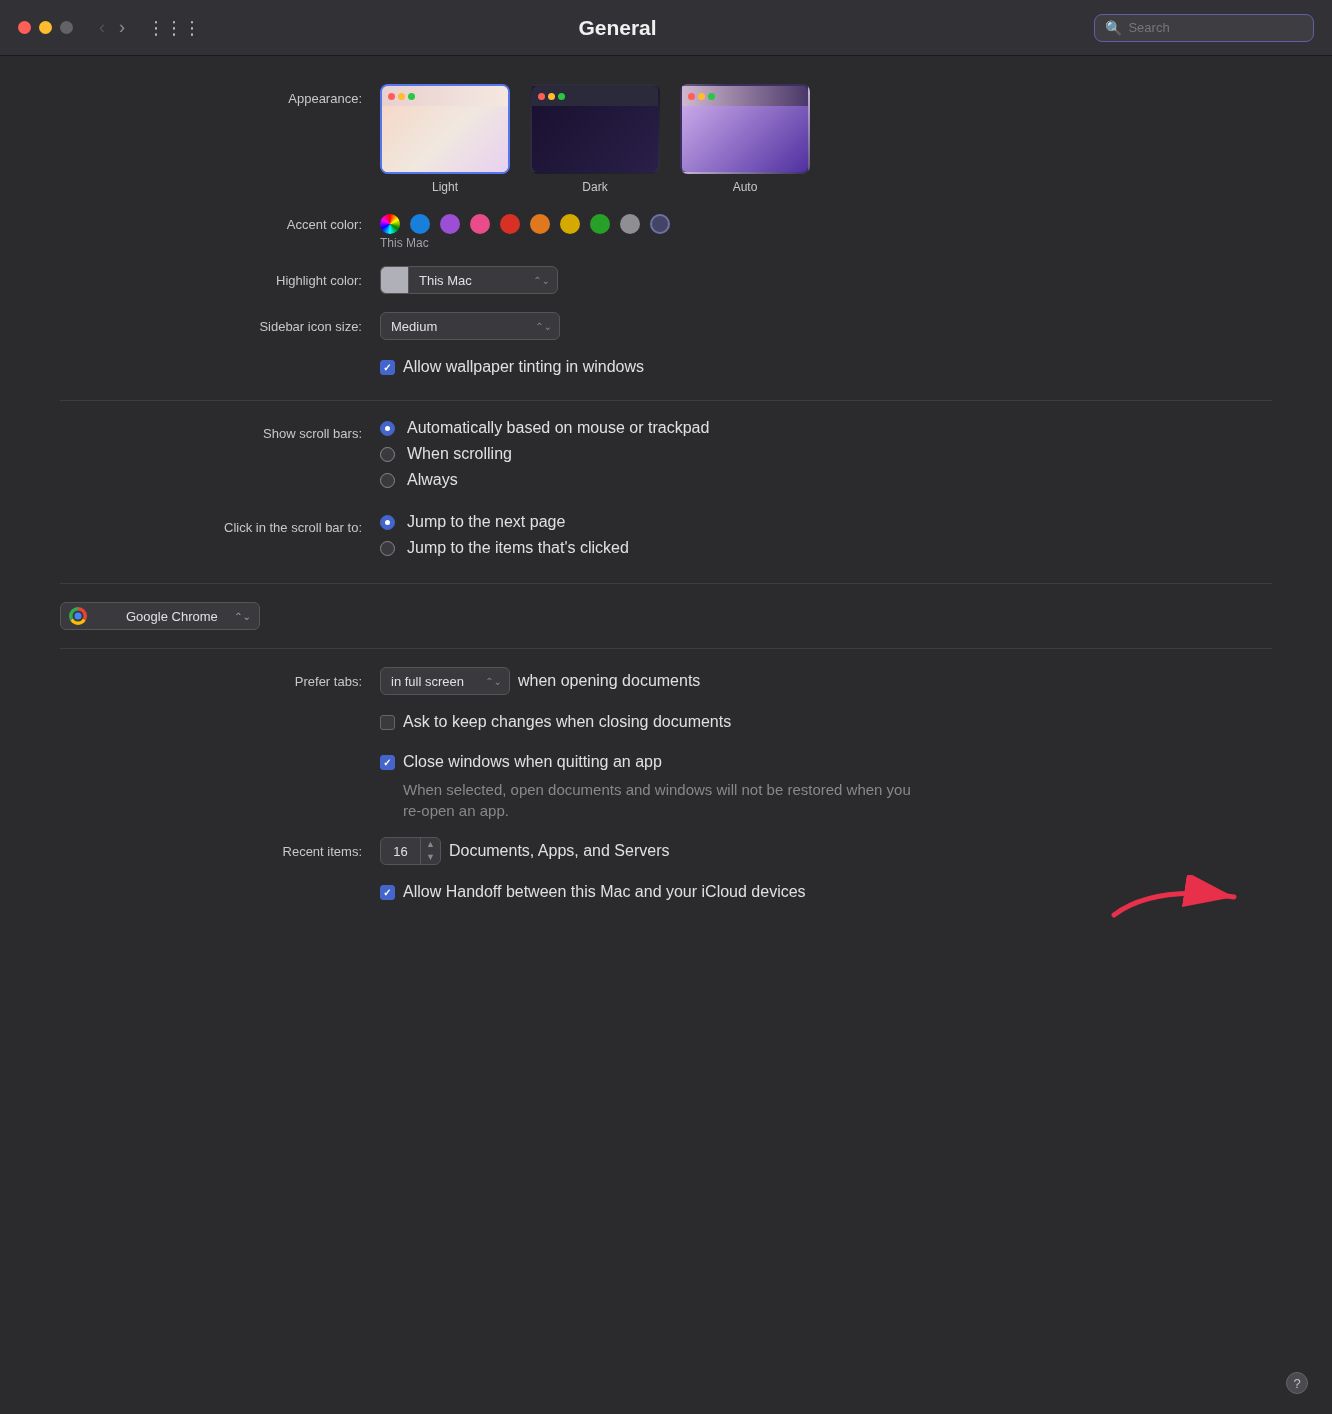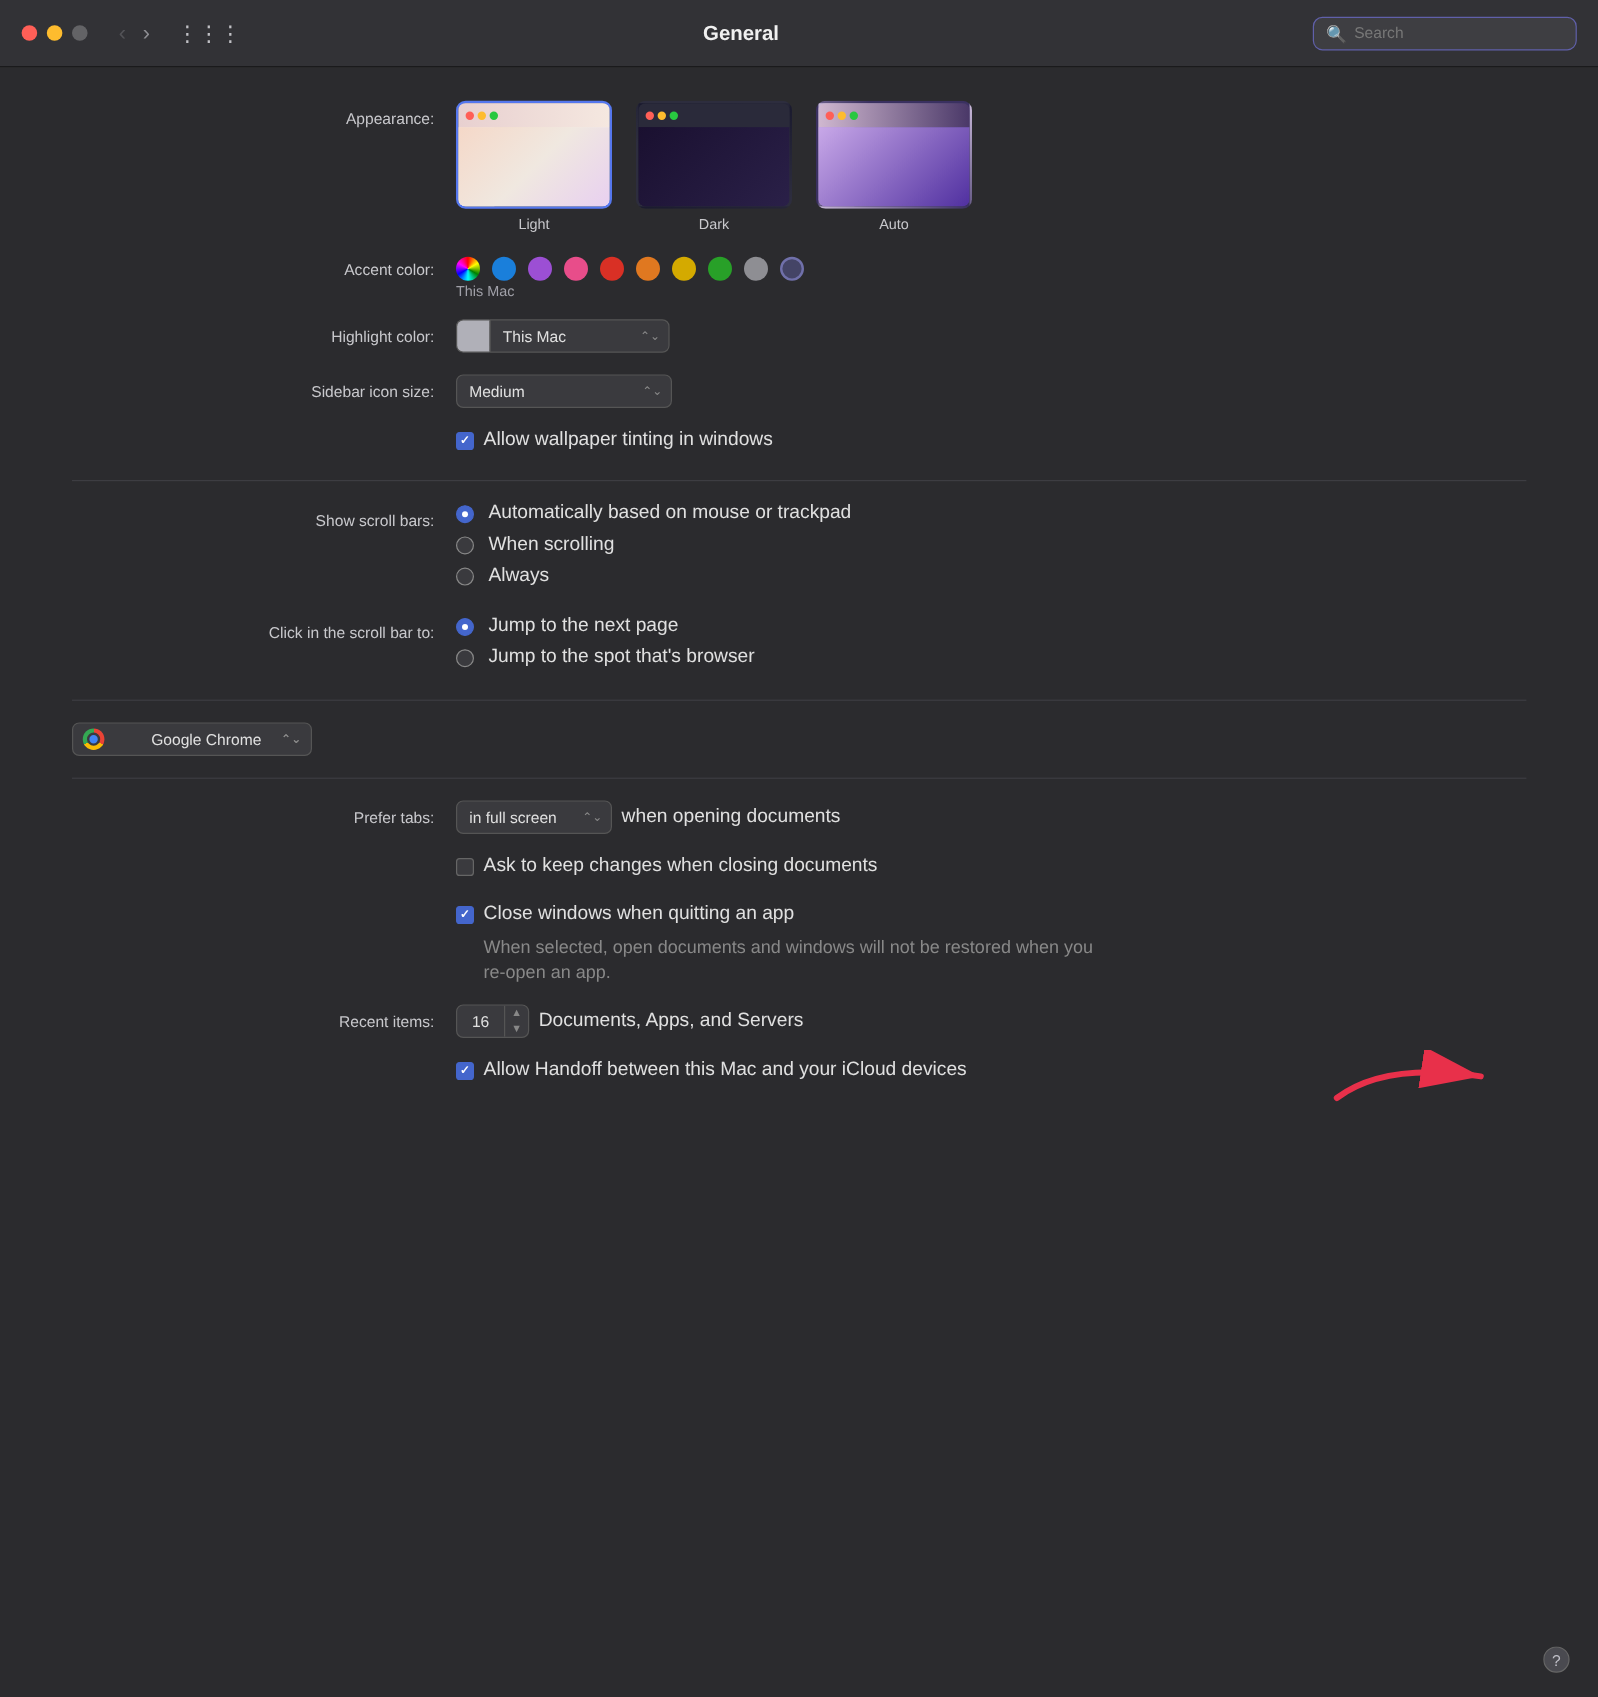--- a/index.html
+++ b/index.html
@@ -50,21 +50,21 @@
     }
     .nav-btn.disabled { opacity: 0.35; }
 
     .grid-icon {
       color: #c0c0c5;
       font-size: 18px;
       margin-left: 4px;
     }
 
     .titlebar-title {
-      font-size: 17px;
+      font-size: 21px;
       font-weight: 700;
       color: #f0f0f0;
       flex: 1;
       text-align: center;
       margin-left: -60px;
     }
 
     .search-box {
       display: flex;
       align-items: center;
@@ -608,21 +608,21 @@
 
   <div class="settings-row">
     <div class="row-label">Click in the scroll bar to:</div>
     <div class="row-content">
       <div class="mac-radio-row">
         <div class="mac-radio selected"></div>
         <span>Jump to the next page</span>
       </div>
       <div class="mac-radio-row">
         <div class="mac-radio"></div>
-        <span>Jump to the spot that's browser</span>
+        <span>Jump to the items that's clicked</span>
       </div>
     </div>
   </div>
 
   <hr class="divider">
 
   <div class="settings-row">
     <div class="row-content">
       <div class="browser-select-wrapper select-wrapper">
         <div class="chrome-icon"></div>

